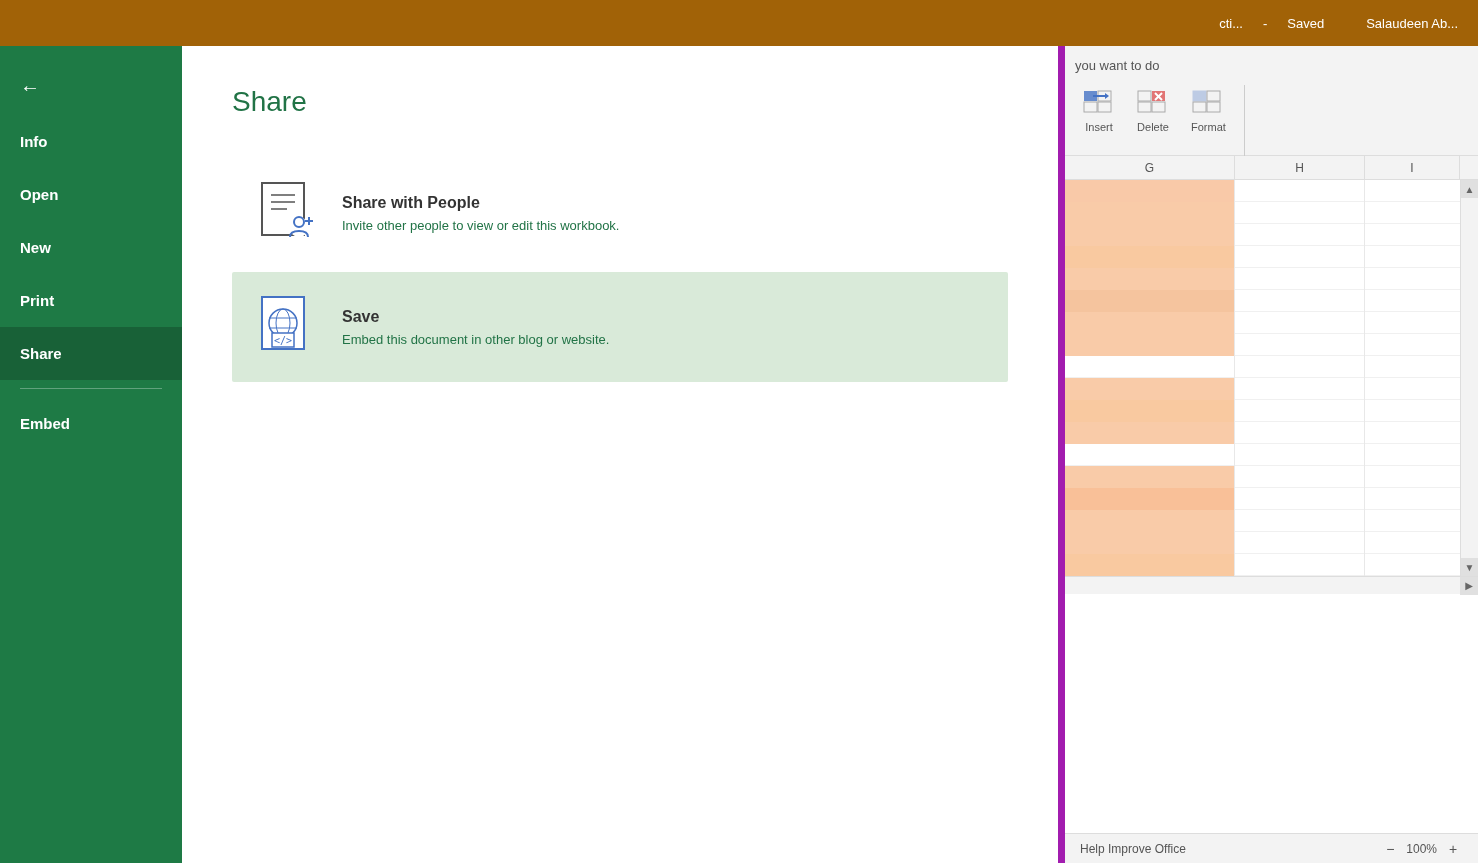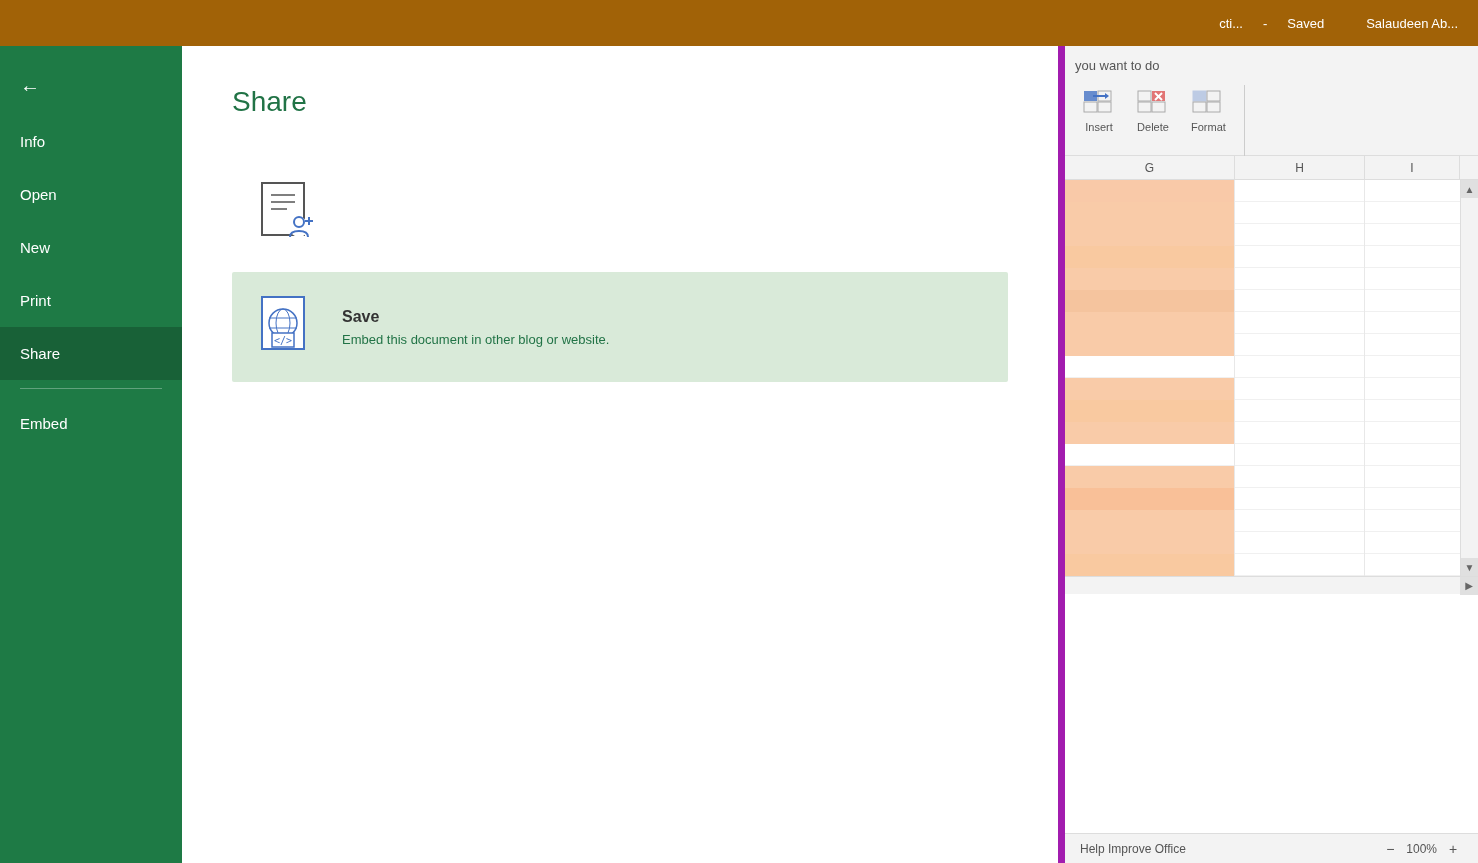--- a/index.html
+++ b/index.html
@@ -55,21 +55,21 @@
     }
     .back-arrow {
       font-size: 20px;
       color: white;
     }
     .nav-item {
       padding: 18px 20px;
       color: white;
       font-size: 15px;
       cursor: pointer;
-      font-weight: 400;
+      font-weight: 700;
     }
     .nav-item.active {
       background: rgba(0,0,0,0.2);
     }
     .sidebar-divider {
       height: 1px;
       background: rgba(255,255,255,0.3);
       margin: 8px 20px;
     }
 
@@ -335,20 +335,24 @@
           <line x1="14" y1="21" x2="38" y2="21" stroke="#555" stroke-width="1.5"></line>
           <line x1="14" y1="28" x2="30" y2="28" stroke="#555" stroke-width="1.5"></line>
 
           <circle cx="42" cy="46" r="10" fill="white" stroke="none"></circle>
           <circle cx="42" cy="41" r="5" fill="none" stroke="#4472c4" stroke-width="2"></circle>
           <path d="M33 56 Q33 50 42 50 Q51 50 51 56" fill="none" stroke="#4472c4" stroke-width="2"></path>
 
           <line x1="52" y1="36" x2="52" y2="44" stroke="#4472c4" stroke-width="2"></line>
           <line x1="48" y1="40" x2="56" y2="40" stroke="#4472c4" stroke-width="2"></line>
         </svg>
+      </div>
+      <div class="option-text">
+        <h3>Share with People</h3>
+        <p>Invite other people to view or edit this workbook.</p>
       </div>
     </div>
 
     <div class="share-option selected">
       <div class="option-icon">
         <svg width="60" height="65" viewBox="0 0 60 65">
 
           <rect x="5" y="2" width="42" height="52" fill="white" stroke="#4472c4" stroke-width="2"></rect>
 
           <circle cx="26" cy="28" r="14" fill="none" stroke="#4472c4" stroke-width="1.5"></circle>

